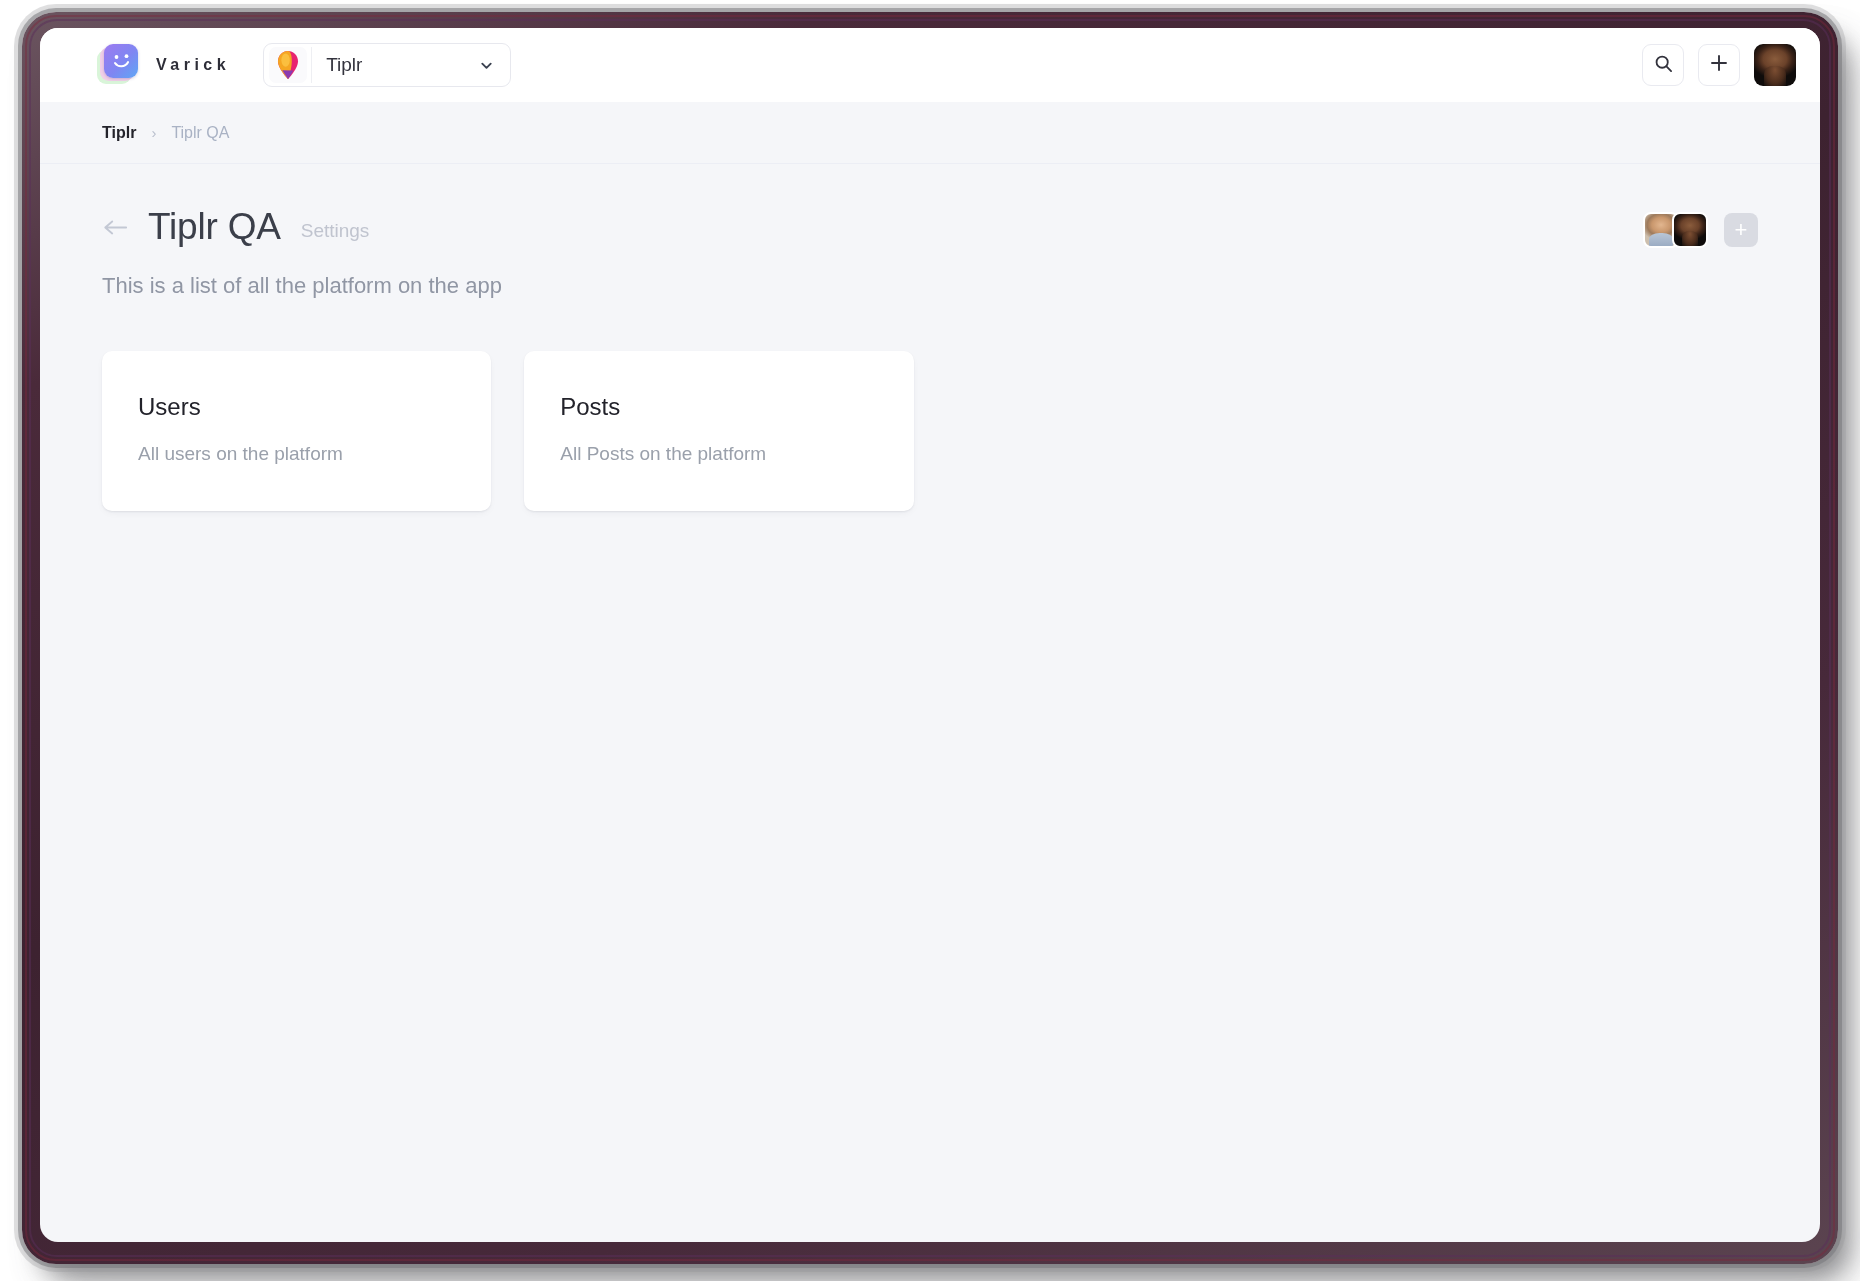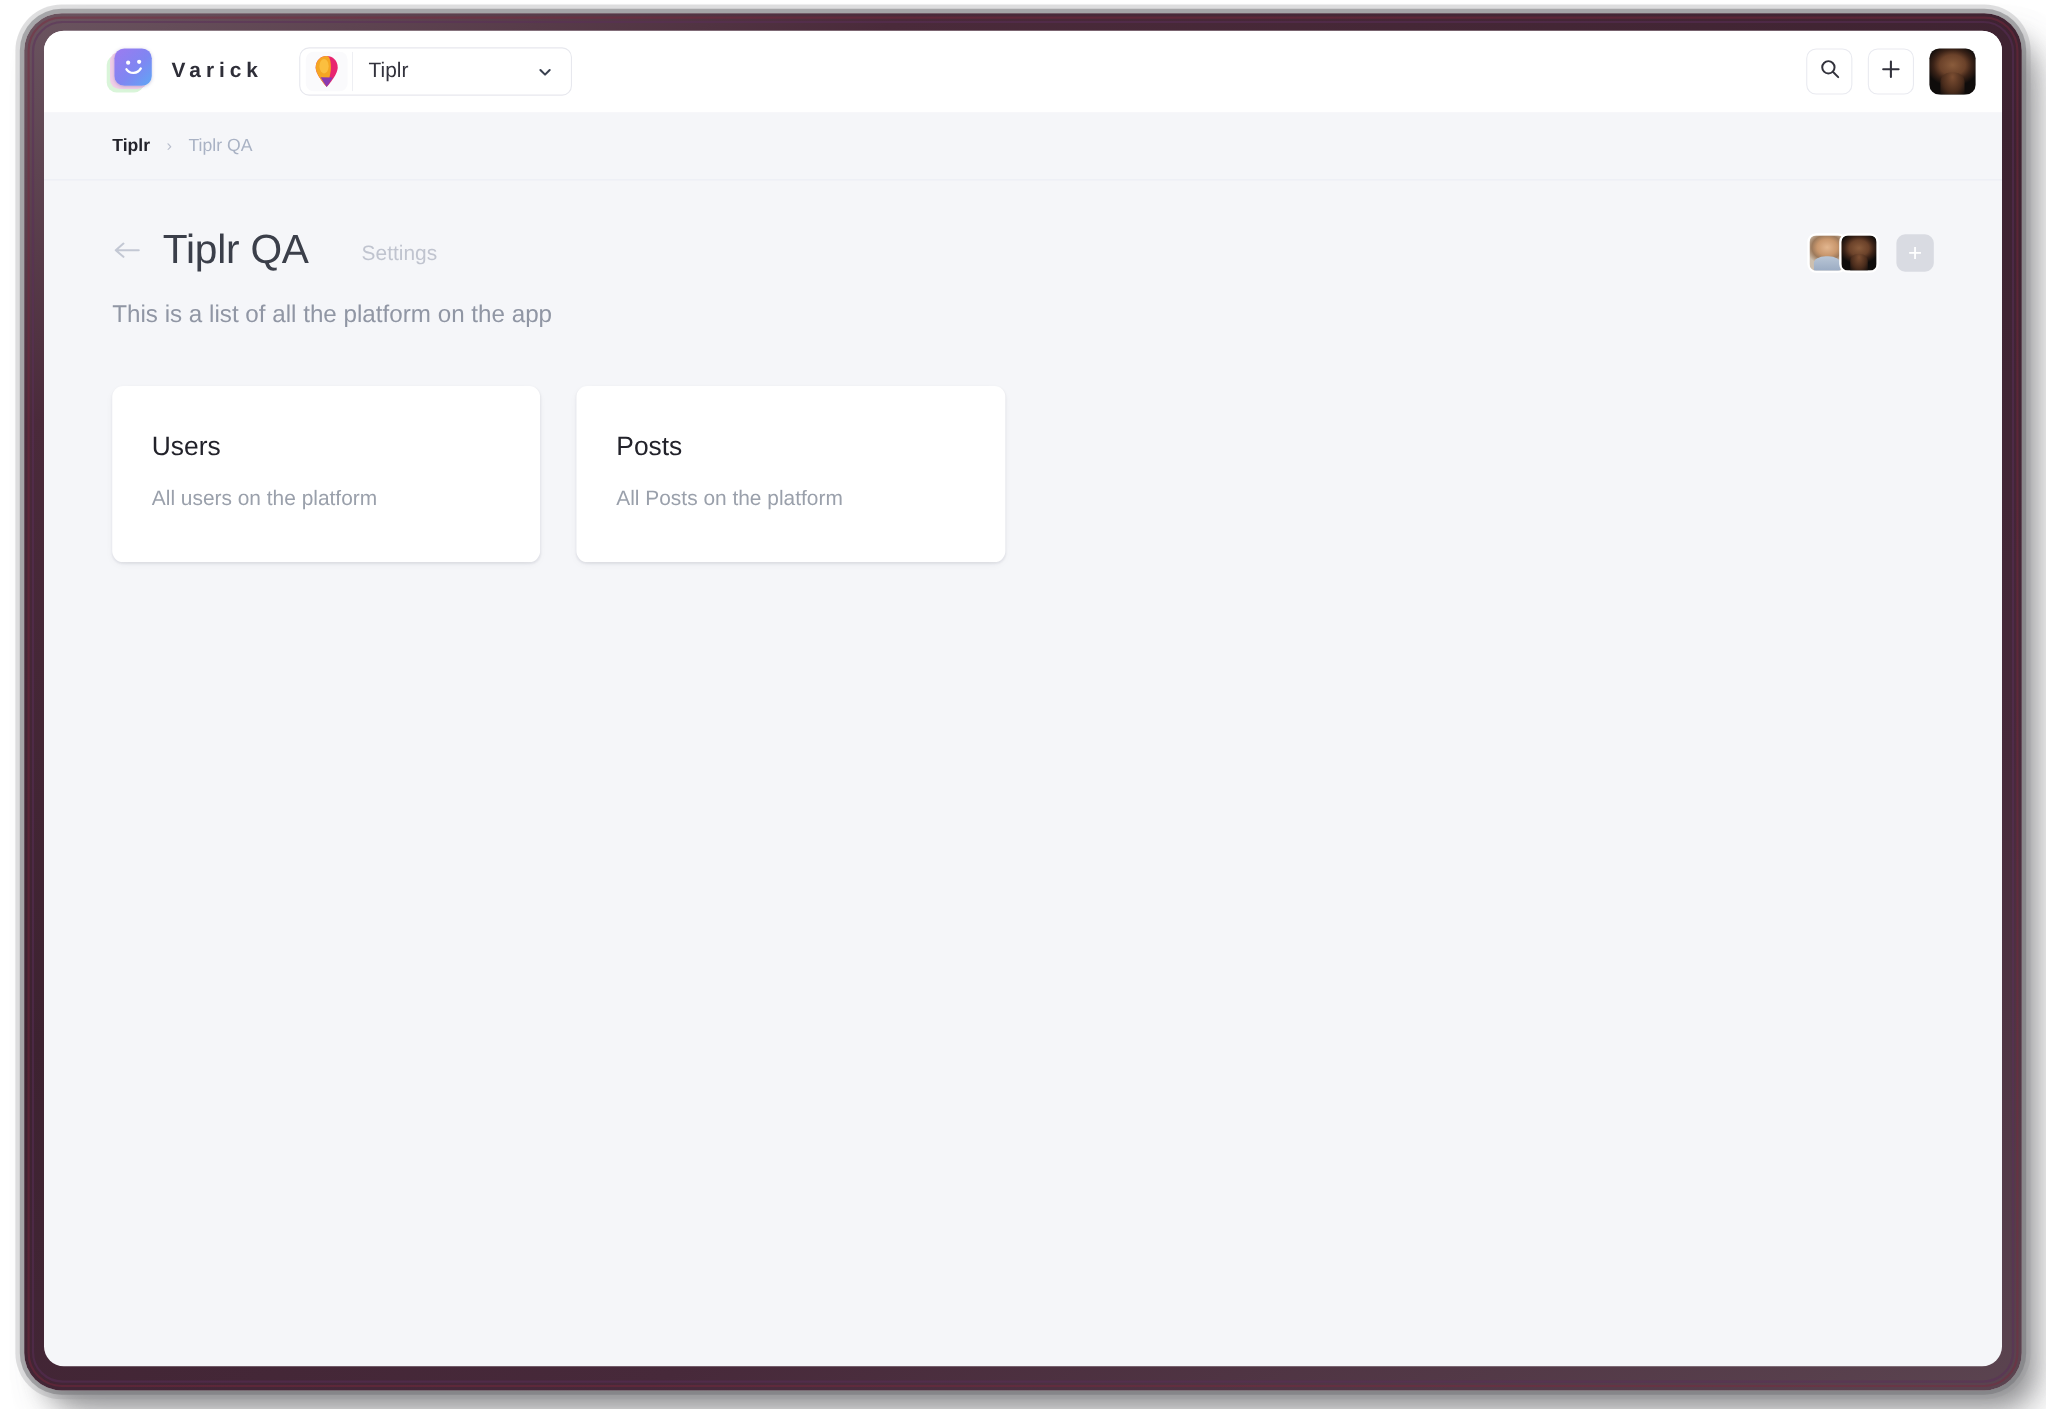--- a/index.html
+++ b/index.html
@@ -85,21 +85,21 @@
   }
   .brand-logo .tile {
     position: absolute; left: 2px; top: -2px;
     width: 34px; height: 34px; border-radius: 9px;
     background: linear-gradient(135deg, #9d7bf0 0%, #7f86f2 55%, #5fa7f5 100%);
     box-shadow: 0 1px 3px rgba(70,60,130,0.25);
   }
   .brand-logo svg { position: absolute; left: 2px; top: -2px; }
 
   .brand-name {
-    font-size: 19px;
+    font-size: 16px;
     font-weight: 700;
     letter-spacing: 4.5px;
     color: #2e2e38;
     text-align: center;
   }
 
   .app-switcher {
     display: flex;
     align-items: center;
     margin-left: 33px;
@@ -192,21 +192,21 @@
     padding-top: 42px;
   }
   .back-arrow { color: #c3c8d4; display: flex; margin-right: 20px; }
   .page-title {
     font-size: 37px;
     font-weight: 400;
     color: #3b3f4a;
     letter-spacing: -0.2px;
   }
   .settings-link {
-    margin-left: 48px;
+    margin-left: 20px;
     font-size: 19px;
     color: #c0c4cf;
     margin-top: 8px;
   }
 
   .head-right {
     margin-left: auto;
     display: flex;
     align-items: center;
     margin-top: 6px;

